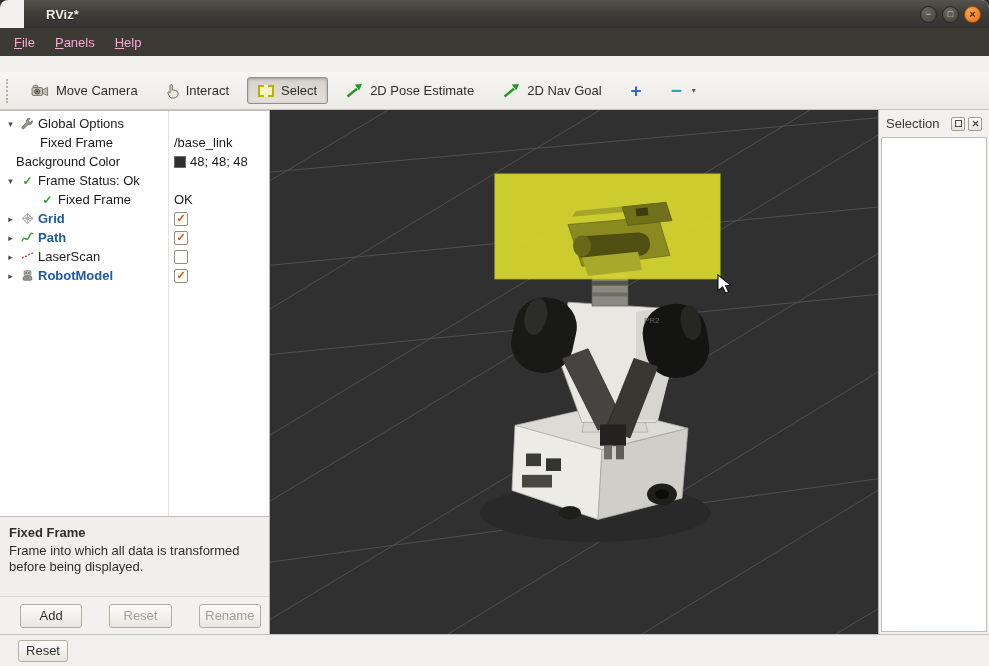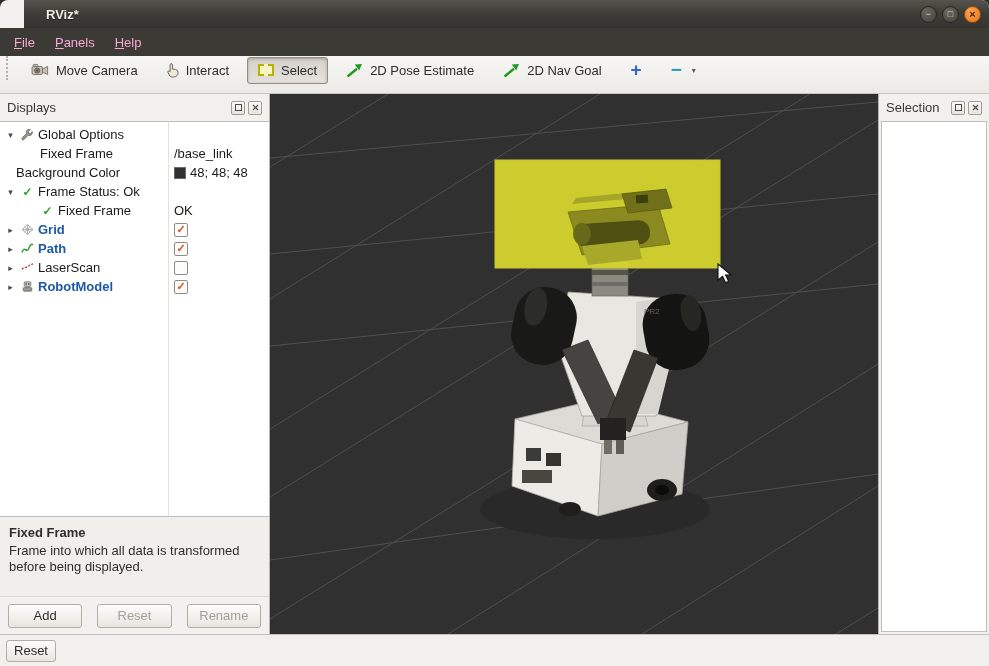--- a/index.html
+++ b/index.html
@@ -11,21 +11,21 @@
   .title{color:#f1ede4;font-weight:bold;font-size:13px;margin-left:14px;text-shadow:0 1px 1px rgba(0,0,0,.6);}
   .win-controls{margin-left:auto;display:flex;gap:5px;align-items:center;}
   .winbtn{width:17px;height:17px;border-radius:50%;background:radial-gradient(circle at 35% 30%,#6a665e,#44423c);border:1px solid #27251f;color:#d9d4c9;font-size:9px;display:flex;align-items:center;justify-content:center;line-height:1;cursor:default;}
   .winbtn.close{background:radial-gradient(circle at 35% 30%,#fba54f,#e8731d);border-color:#9c4a0d;color:#4d2505;font-weight:bold;font-size:11px;}
 
   
   .menubar{height:28px;flex:0 0 28px;background:#3c3a35;display:flex;align-items:center;padding:0 4px;}
   .menu-item{color:#f9a8d4;font-size:13px;padding:5px 10px;border-radius:3px;}
 
   
-  .toolbar{height:38px;flex:0 0 38px;background:linear-gradient(#f7f6f4,#eceae6);border-bottom:1px solid #c9c4bd;display:flex;align-items:flex-start;padding:0 6px;}
+  .toolbar{height:38px;flex:0 0 38px;background:linear-gradient(#f7f6f4,#eceae6);border-bottom:1px solid #c9c4bd;display:flex;align-items:center;padding:0 6px;margin-top:16px;}
   .toolbar-handle{width:6px;height:24px;margin-right:8px;border-left:2px dotted #b5b0a8;}
   .toolbar-tools{display:flex;align-items:center;gap:7px;}
   .tool{display:flex;align-items:center;gap:7px;padding:5px 10px;font-size:13px;color:#2f2e2b;border:1px solid transparent;border-radius:3px;white-space:nowrap;}
   .tool.active{background:linear-gradient(#d5d1cb,#e4e1dc);border-color:#938d83;box-shadow:inset 0 1px 3px rgba(0,0,0,.25);}
   .tool-icon{display:flex;align-items:center;justify-content:center;}
   .select-icon{display:inline-block;width:16px;height:12px;border:2px dashed #b9b000;background:#f6f4c3;}
   .plus-glyph{color:#3566cf;font-size:19px;font-weight:bold;line-height:12px;}
   .minus-glyph{color:#2c9fae;font-size:19px;font-weight:bold;line-height:12px;}
   .caret{font-size:8px;color:#5c5952;margin-left:3px;}
 
@@ -51,21 +51,21 @@
   .value-col{flex:1;display:flex;align-items:center;gap:4px;padding-left:6px;overflow:hidden;white-space:nowrap;text-align:center;}
   .value-text{color:#1b1a18;}
   .swatch{width:12px;height:12px;border:1px solid #6d6a64;display:inline-block;}
   .checkbox{width:14px;height:14px;border:1px solid #908a81;border-radius:2px;background:#fdfdfc;display:flex;align-items:center;justify-content:center;font-size:11px;font-weight:bold;color:#d9531e;line-height:1;}
 
   
   .description{flex:0 0 80px;border-top:1px solid #c2bdb6;background:#f1efec;padding:8px 9px;font-size:13px;color:#2f2e2b;}
   .desc-title{font-weight:bold;margin-bottom:3px;}
   .desc-text{line-height:1.25;}
   .panel-buttons{flex:0 0 38px;display:flex;align-items:center;gap:15px;padding:0 8px;border-top:1px solid #dcd8d2;}
-  .btn{flex:1;height:24px;font-family:inherit;font-size:13px;color:#2f2e2b;background:linear-gradient(#fdfcfb,#e9e6e1);border:1px solid #b3ada4;border-radius:3px;}
+  .btn{flex:1;height:24px;font-family:inherit;font-size:13px;color:#2f2e2b;background:linear-gradient(#fdfcfb,#e9e6e1);border:1px solid #b3ada4;border-radius:3px;margin-left:12px;}
   .btn.disabled{color:#a49f97;}
 
   
   .viewport{flex:1;position:relative;background:#303030;min-width:0;}
   .viewport svg{position:absolute;inset:0;width:100%;height:100%;}
 
   
   .selection-content{flex:1;background:#fff;border:1px solid #c2bdb6;margin:0 2px 2px 2px;}
 
   
@@ -149,35 +149,20 @@
             <span class="minus-glyph">−</span>
           </span>
           <span class="caret">▾</span>
         </div>
       </div>
   </div>
 
   <div class="main">
 
     <div class="panel displays-panel">
-      <div class="panel-header">
-        <span>Displays</span>
-        <div class="panel-header-buttons">
-            <span class="phbtn">
-              <svg width="7" height="7">
-                <rect x="0.5" y="0.5" width="6" height="6" fill="none" stroke="#4e4b46"></rect>
-              </svg>
-            </span>
-            <span class="phbtn">
-              <svg width="7" height="7">
-                <path d="M1 1 L6 6 M6 1 L1 6" stroke="#4e4b46" stroke-width="1.2"></path>
-              </svg>
-            </span>
-          </div>
-      </div>
       <div class="tree">
         <div class="tree-divider"></div>
       <div class="tree-row">
             <div class="name-col" style="padding-left: 4px;">
               <span class="expander">▾</span>
               <span class="row-icon">
                 <svg width="13" height="13" viewBox="0 0 13 13">
                   <path d="M11.2 3.6a2.9 2.9 0 0 1-3.9 3.7L3 11.6a1.25 1.25 0 0 1-1.8-1.8l4.3-4.3a2.9 2.9 0 0 1 3.7-3.9L7.4 3.4l.4 1.8 1.8.4z" fill="#9a958d" stroke="#605c55" stroke-width="0.7"></path>
                 </svg>
               </span>

